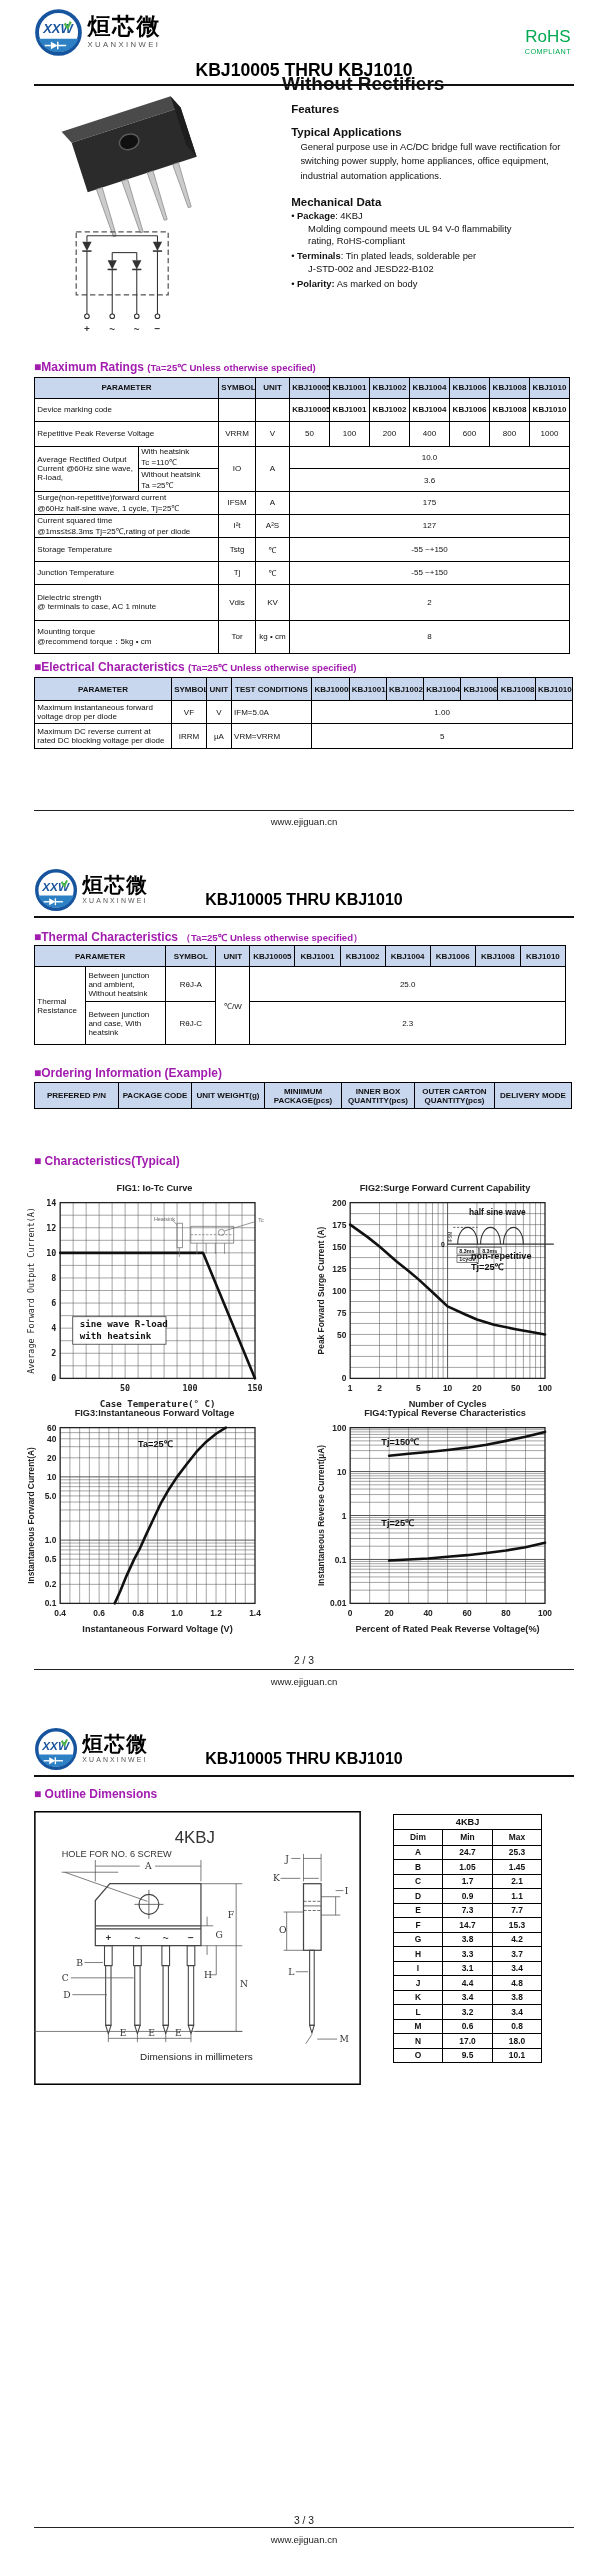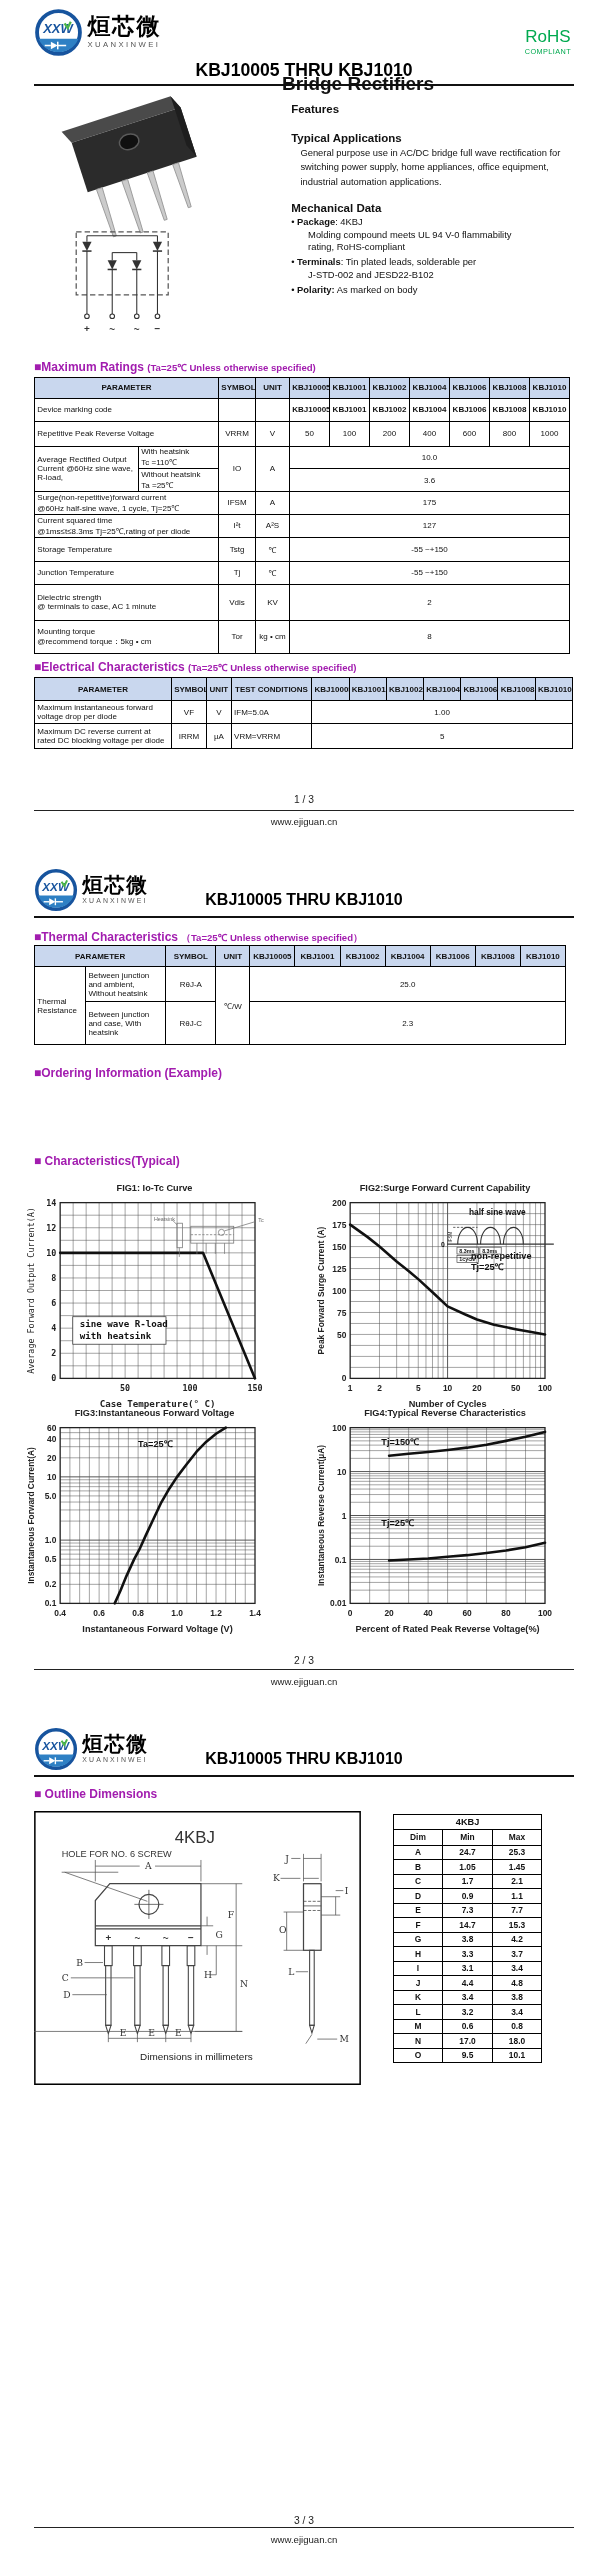--- a/index.html
+++ b/index.html
@@ -130,23 +130,23 @@
       </g>
       <g font-size="13" font-weight="bold" fill="#333" text-anchor="middle" font-family="Liberation Sans, sans-serif">
         <text x="26" y="135">+</text>
         <text x="59" y="135">~</text>
         <text x="91" y="135">~</text>
         <text x="118" y="135">−</text>
       </g>
     </svg>
 
     <div class="rcol">
-      <h1 class="prod-title">Bridge Rectifiers</h1>
+      <h1 class="prod-title">Without Rectifiers</h1>
       <div class="h3">Features</div>
-      <div class="h3" style="margin-top:17px;">Typical Applications</div>
+      <div class="h3" style="margin-top:11px;">Typical Applications</div>
       <p class="para">General purpose use in AC/DC bridge full wave rectification for switching power supply, home appliances, office equipment, industrial automation applications.</p>
       <div class="h3" style="margin-top:12.2px;">Mechanical Data</div>
       <div class="mech">
         <div class="it">
           <span class="bull">•&nbsp;</span><b>Package</b><span>: 4KBJ</span>
           <div class="cont">Molding compound meets UL 94 V-0 flammability
 rating, RoHS-compliant</div>
         </div>
         <div class="it">
           <span class="bull">•&nbsp;</span><b>Terminals</b><span>: Tin plated leads, solderable per</span>
@@ -302,21 +302,20 @@
         <td class="pre">Maximum DC reverse current at
 rated DC blocking voltage per diode</td>
         <td class="c">IRRM</td>
         <td class="c">µA</td>
         <td>VRM=VRRM</td>
         <td class="c" colspan="7">5</td>
       </tr>
     </tbody>
       </table>
 
-    <div class="pagenum" style="top:794px;">1 / 3</div>
     <div class="frule" style="top:810px;"></div>
     <div class="site" style="top:816px;">www.ejiguan.cn</div>
   </div>
 
   <div class="page" id="p2">
     <div class="abs logo" style="left:34px;top:9.2px;transform:scale(.9);transform-origin:left top;">
       <svg width="49" height="49" viewBox="0 0 64 64">
         <circle cx="32" cy="32" r="28" fill="#ffffff" stroke="#17549e" stroke-width="5"></circle>
         <path d="M6 40 A28 28 0 0 0 58 40 L6 40 Z" fill="#2e80c4"></path>
         <text x="12" y="33" font-size="17" font-weight="bold" font-style="italic" fill="#17549e" font-family="Liberation Sans, sans-serif">XXW</text>
@@ -379,20 +378,32 @@
       <colgroup>
           <col style="width:84px">
           <col style="width:73px">
           <col style="width:73px">
           <col style="width:77px">
           <col style="width:73px">
           <col style="width:80px">
           <col style="width:77px">
         </colgroup>
       <tbody>
+          <tr style="height:26px">
+        <th class="pre">PREFERED P/N</th>
+        <th class="pre">PACKAGE CODE</th>
+        <th class="pre">UNIT WEIGHT(g)</th>
+        <th class="pre">MINIIMUM
+PACKAGE(pcs)</th>
+        <th class="pre">INNER BOX
+QUANTITY(pcs)</th>
+        <th class="pre">OUTER CARTON
+QUANTITY(pcs)</th>
+        <th class="pre">DELIVERY MODE</th>
+      </tr>
     </tbody>
       </table>
 
     <div class="sec" style="top:295px;">■ Characteristics(Typical)</div>
 
     <div class="chart" style="left:24.5px;top:324px;">
       <div class="chart-title mono">FIG1: Io-Tc Curve</div>
       <div style="position:relative;"><svg width="256" height="217" viewBox="0 0 335 284">
             <line x1="63" y1="10" x2="63" y2="240" stroke="#555" stroke-width="0.7"></line>
             <line x1="80" y1="10" x2="80" y2="240" stroke="#555" stroke-width="0.7"></line>

